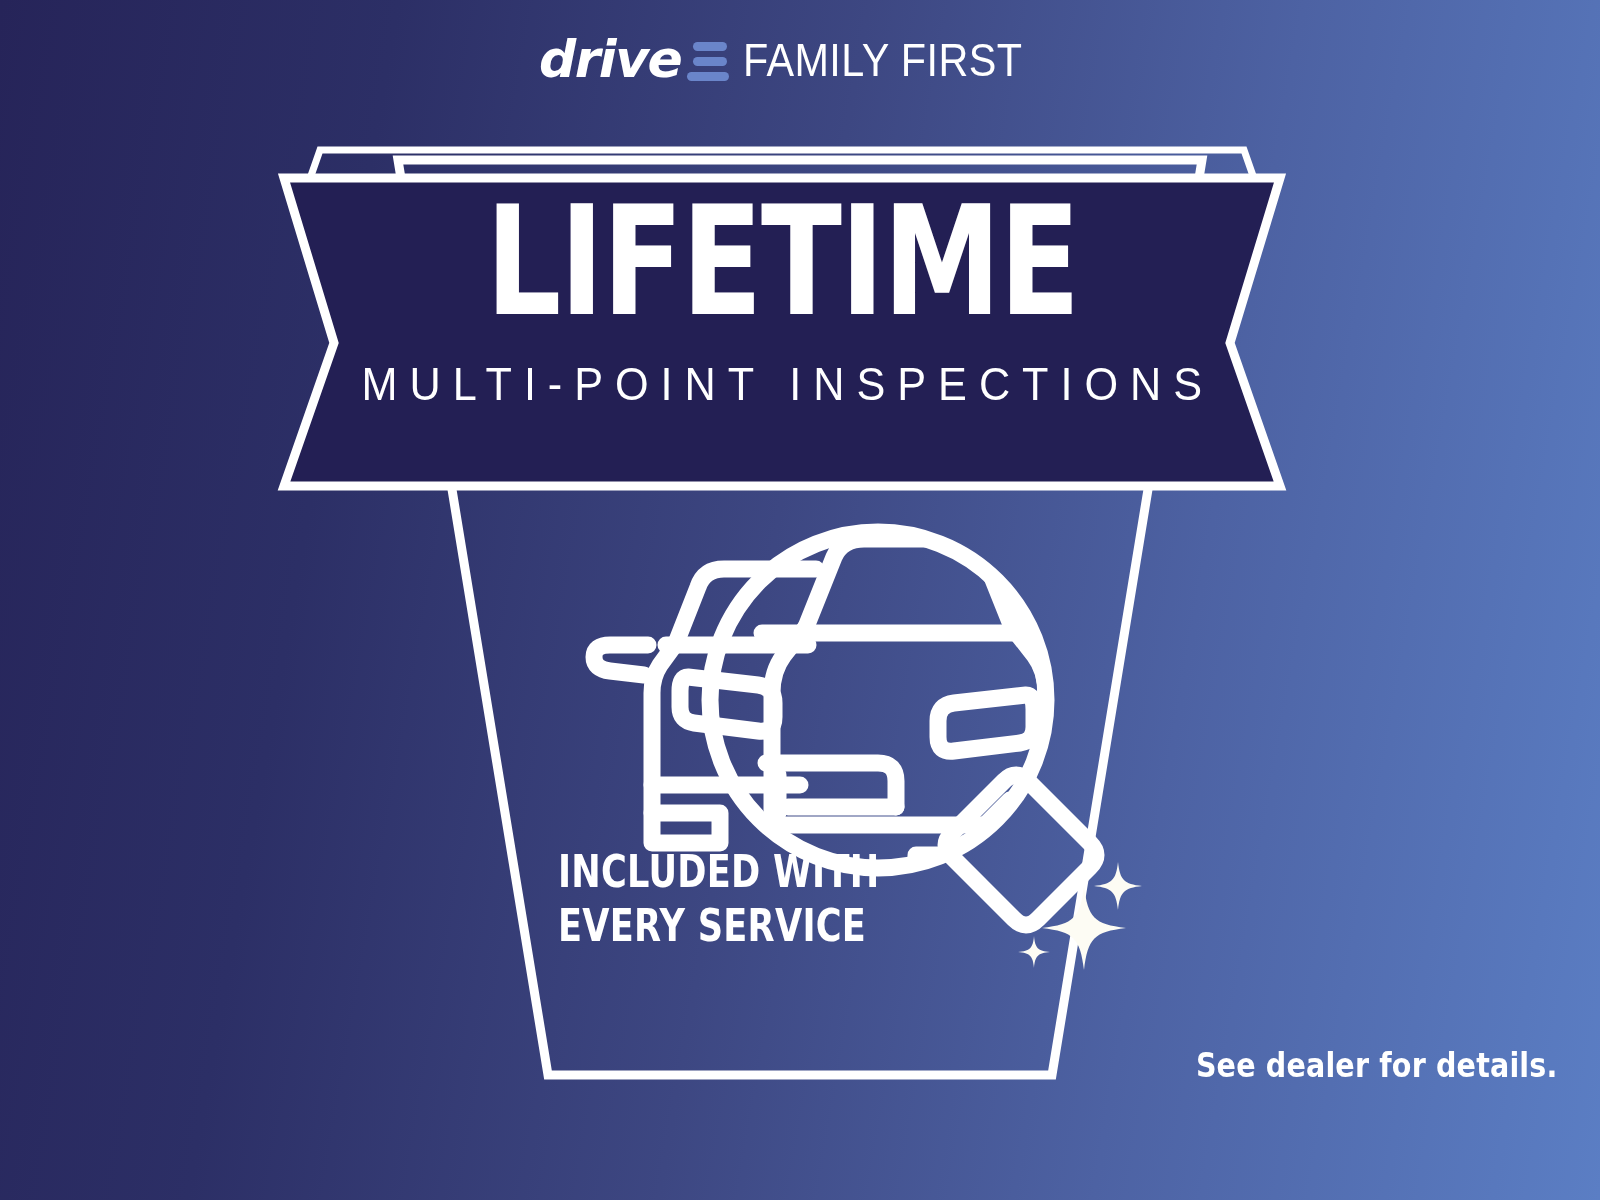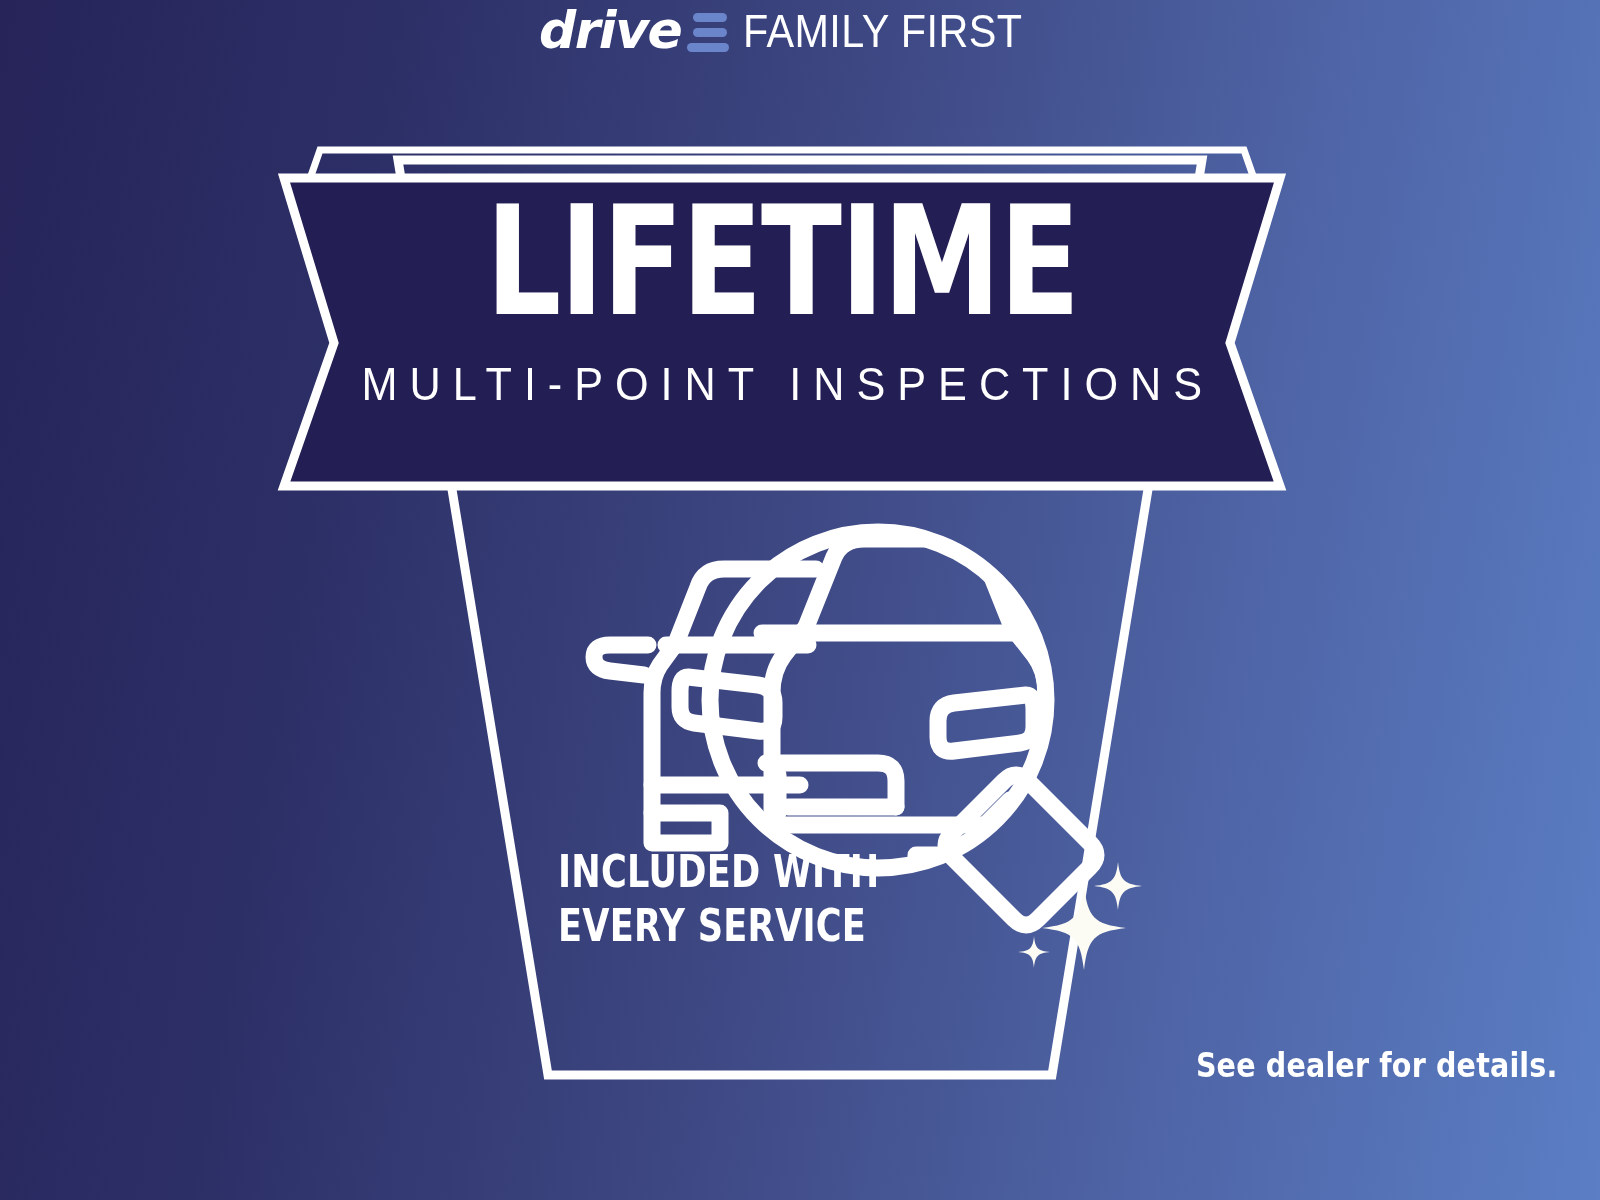--- a/index.html
+++ b/index.html
@@ -7,21 +7,21 @@
   body {
     font-family:"Liberation Sans", sans-serif;
     background:linear-gradient(100deg,#262459 0%, #2c2f66 22%, #3d4782 48%, #4d62a3 72%, #5b7ec4 100%);
     position:relative;
     overflow:hidden;
   }
 
   
   #brand-bar {
     position:absolute; top:0; left:0; width:1600px; height:118px;
-    display:flex; align-items:flex-start; justify-content:center;
+    display:flex; align-items:center; justify-content:center;
   }
   #brand-lockup { display:flex; align-items:center; height:60px; }
   #brand-drive {
     font-family:"DejaVu Sans", sans-serif;
     font-style:italic; font-weight:700;
     font-size:52px; color:#ffffff;
     letter-spacing:-1.5px; line-height:1;
   }
   #brand-mark {
     display:flex; flex-direction:column; justify-content:center;

